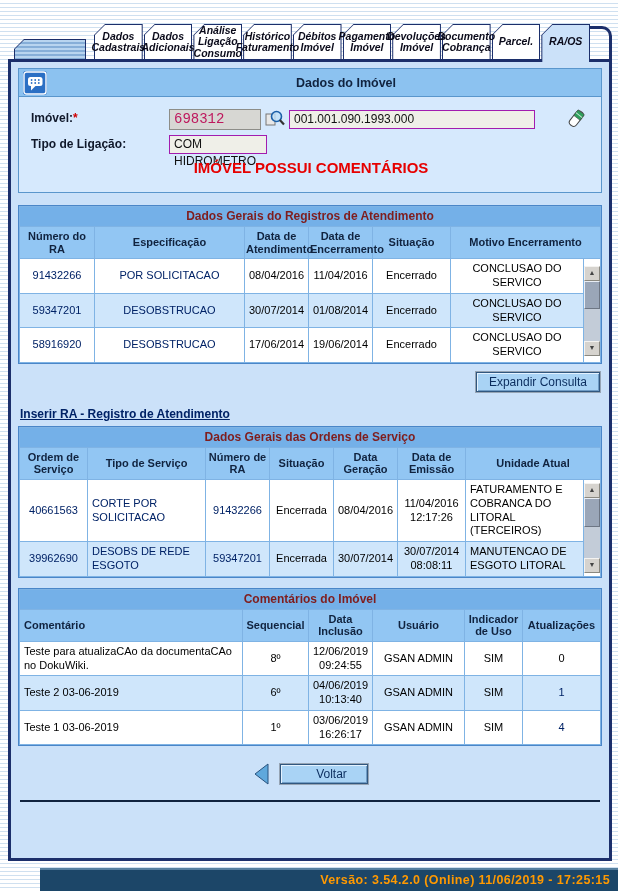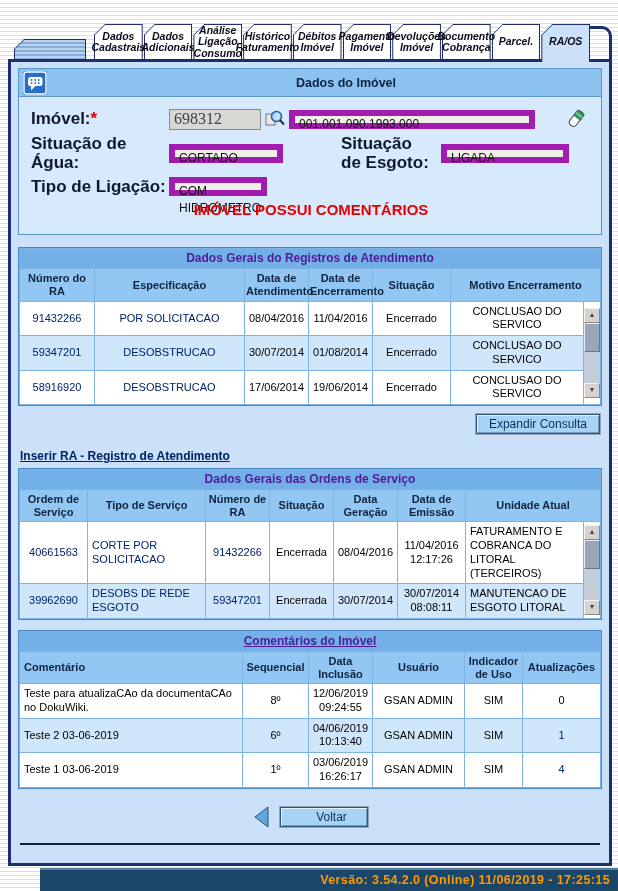--- a/index.html
+++ b/index.html
@@ -31,32 +31,32 @@
   .shoulder{flex:0 0 22px;height:36px;border-top:3px solid var(--accent);border-right:3px solid var(--accent);border-radius:0 10px 0 0;}
   
   .container{flex:1;border:3px solid var(--accent);background:var(--content_bg);padding:6px 7px 8px;display:flex;flex-direction:column;}
   
   .panel{border:1px solid #5a96cc;background:var(--panel_bg);margin-bottom:12px;}
   .panel-head{background:#8cc2f0;border-bottom:1px solid #5a96cc;display:flex;align-items:center;height:28px;padding:0 4px;position:relative;}
   .panel-title{flex:1;text-align:center;font-weight:bold;font-size:12.5px;color:#10233f;padding-left:48px;}
   .bubble-icon{width:24px;height:24px;display:block;}
   .fields{padding:6px 10px 4px 12px;}
   .frow{display:flex;align-items:center;margin:5px 0;}
-  .flabel{width:138px;font-weight:bold;font-size:17px;color:#10182a;flex:0 0 auto;line-height:1.1;}
+  .flabel{width:138px;font-weight:bold;font-size:12px;color:#10182a;flex:0 0 auto;line-height:1.1;}
   .req{color:#d00000;font-weight:bold;}
-  .gray-input{width:92px;height:21px;background:#d7d7d3;border:1px solid #8d8d88;font-size:16px;color:#404040;padding:0 4px;font-family:Liberation Serif, serif;}
-  .flat-box{background:#efefe8;border:6px solid #a21caf;font-size:12px;color:#111;height:19px;line-height:17px;padding:0 4px;}
+  .gray-input{width:92px;height:21px;background:#d7d7d3;border:1px solid #8d8d88;font-size:14px;color:#be185d;padding:0 4px;font-family:Liberation Mono, monospace;}
+  .flat-box{background:#efefe8;border:1px solid #a21caf;font-size:12px;color:#111;height:19px;line-height:17px;padding:0 4px;}
   .inscr{flex:1;margin-right:26px;}
   .icon-btn{cursor:pointer;display:inline-flex;margin:0 4px;}
   .warning{color:var(--warning);font-weight:bold;font-size:15px;text-align:center;margin:2px 0 12px;}
   
   table{border-collapse:collapse;width:100%;table-layout:fixed;background:#fff;}
   .tbl-wrap{border:1px solid var(--tbl_border);margin-bottom:4px;}
-  .title-band td{background:var(--band);text-align:center;font-weight:bold;font-size:12px;color:#4c1d95;padding:2px 0;}
-  .title-band.underline td{text-decoration:underline;}
+  .title-band td{background:var(--band);text-align:center;font-weight:bold;font-size:12px;color:#7f1d1d;padding:2px 0;}
+  .title-band.underline td{}
   th{background:var(--header);font-size:11px;font-weight:bold;color:#10233f;text-align:center;padding:3px 1px;line-height:1.15;border:1px solid var(--cell_border);border-top:1px solid #fff;}
   td{font-size:11px;color:#000;text-align:center;padding:3px 2px;border:1px solid var(--cell_border);line-height:1.25;word-wrap:break-word;}
   tr.alt td{background:var(--row_alt);}
   td.left{text-align:left;padding-left:4px;}
   a.cl{color:var(--link);cursor:pointer;}
   
   td.sbcell{padding:0;width:17px;background:#fff;border-left:1px solid var(--cell_border);}
   .vscroll{width:16px;height:100%;min-height:90px;display:flex;flex-direction:column;margin:0 auto;}
   .sb-btn{height:15px;background:#d6d3ce;border:1px solid;border-color:#f4f3f1 #8a8880 #8a8880 #f4f3f1;font-size:7px;color:#444;display:flex;align-items:center;justify-content:center;cursor:pointer;}
   .sb-track{flex:1;background:#c3ccd8;position:relative;}
@@ -149,26 +149,20 @@
             <svg width="22" height="22" viewBox="0 0 22 22">
               <g transform="rotate(38 11 11)">
                 <rect x="7" y="2" width="8" height="17" rx="3.5" fill="#ffffff" stroke="#444"></rect>
                 <path d="M7 2.5 h8 v7 h-8 z" fill="#2f9e5b" stroke="#444" stroke-width="0.6"></path>
                 <line x1="7" y1="6" x2="15" y2="6" stroke="#bfe8cf" stroke-width="1"></line>
               </g>
             </svg>
           </span>
         </div>
         <div class="frow">
-          <span class="flabel">Situação de Água:</span>
-          <span class="flat-box" style="width:114px;">CORTADO</span>
-          <span class="flabel" style="width:88px;margin-left:58px;">Situação de Esgoto:</span>
-          <span class="flat-box" style="width:128px;margin-left:12px;">LIGADA</span>
-        </div>
-        <div class="frow">
           <span class="flabel">Tipo de Ligação:</span>
           <span class="flat-box" style="width:98px;">COM HIDROMETRO</span>
         </div>
         <div class="warning">IMÓVEL POSSUI COMENTÁRIOS</div>
       </div>
     </div>
 
     <div class="tbl-wrap">
       <table>
         <colgroup>

